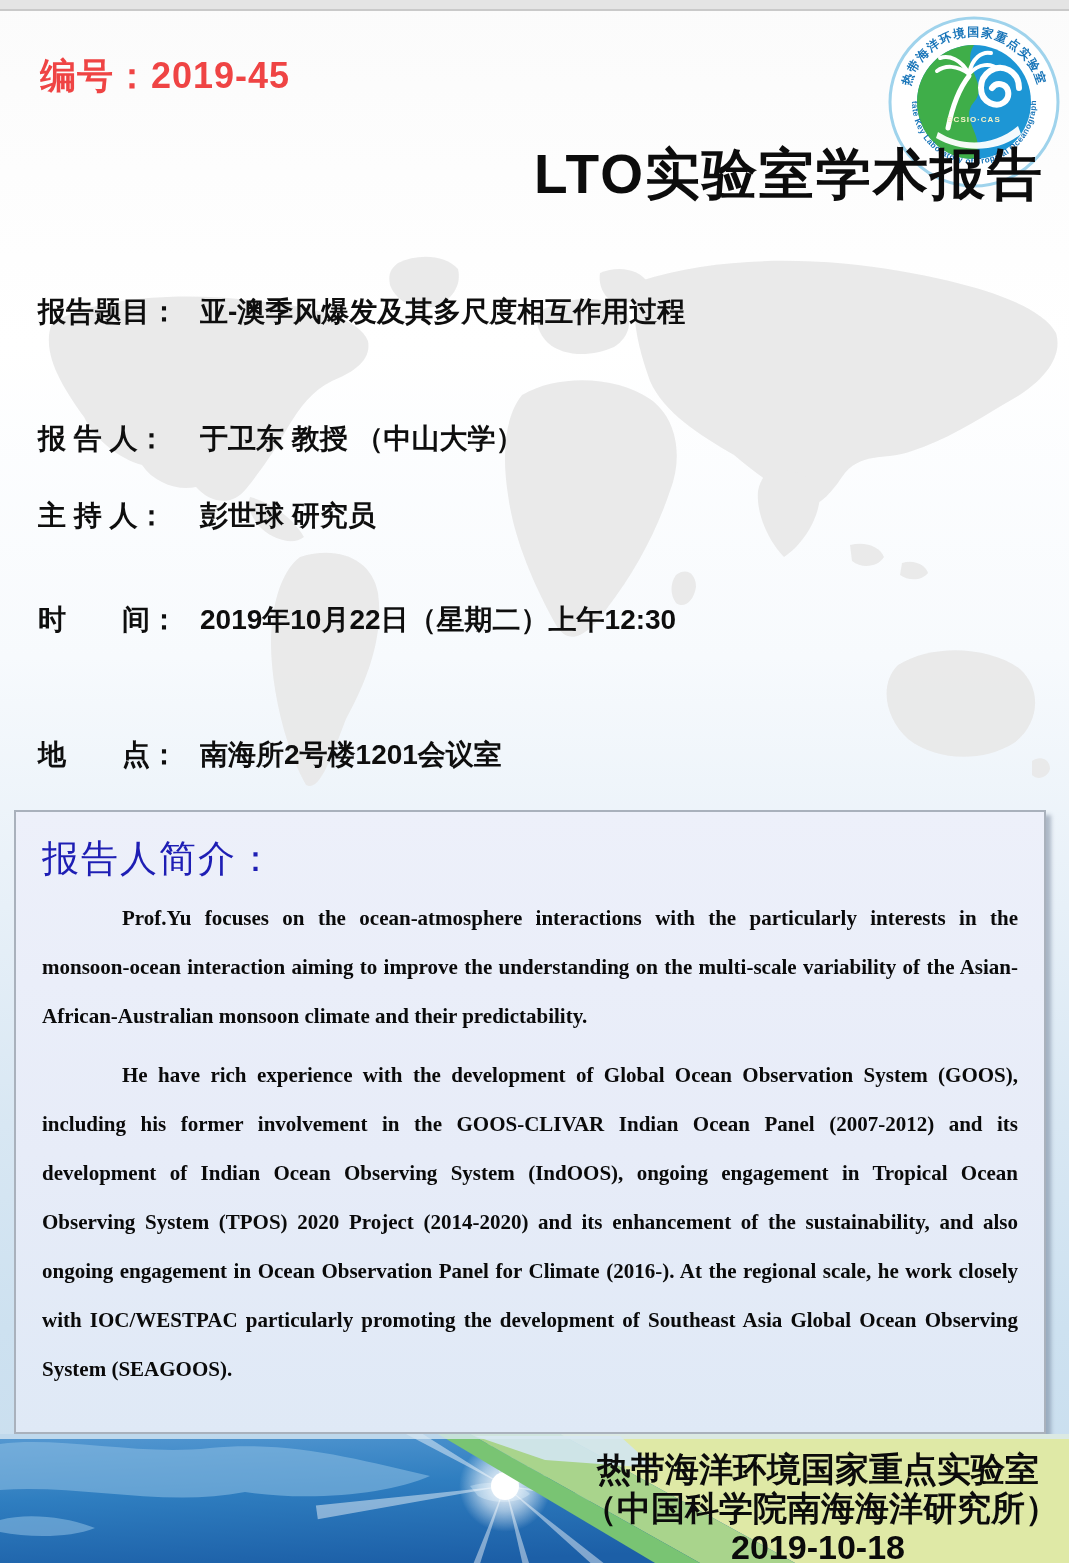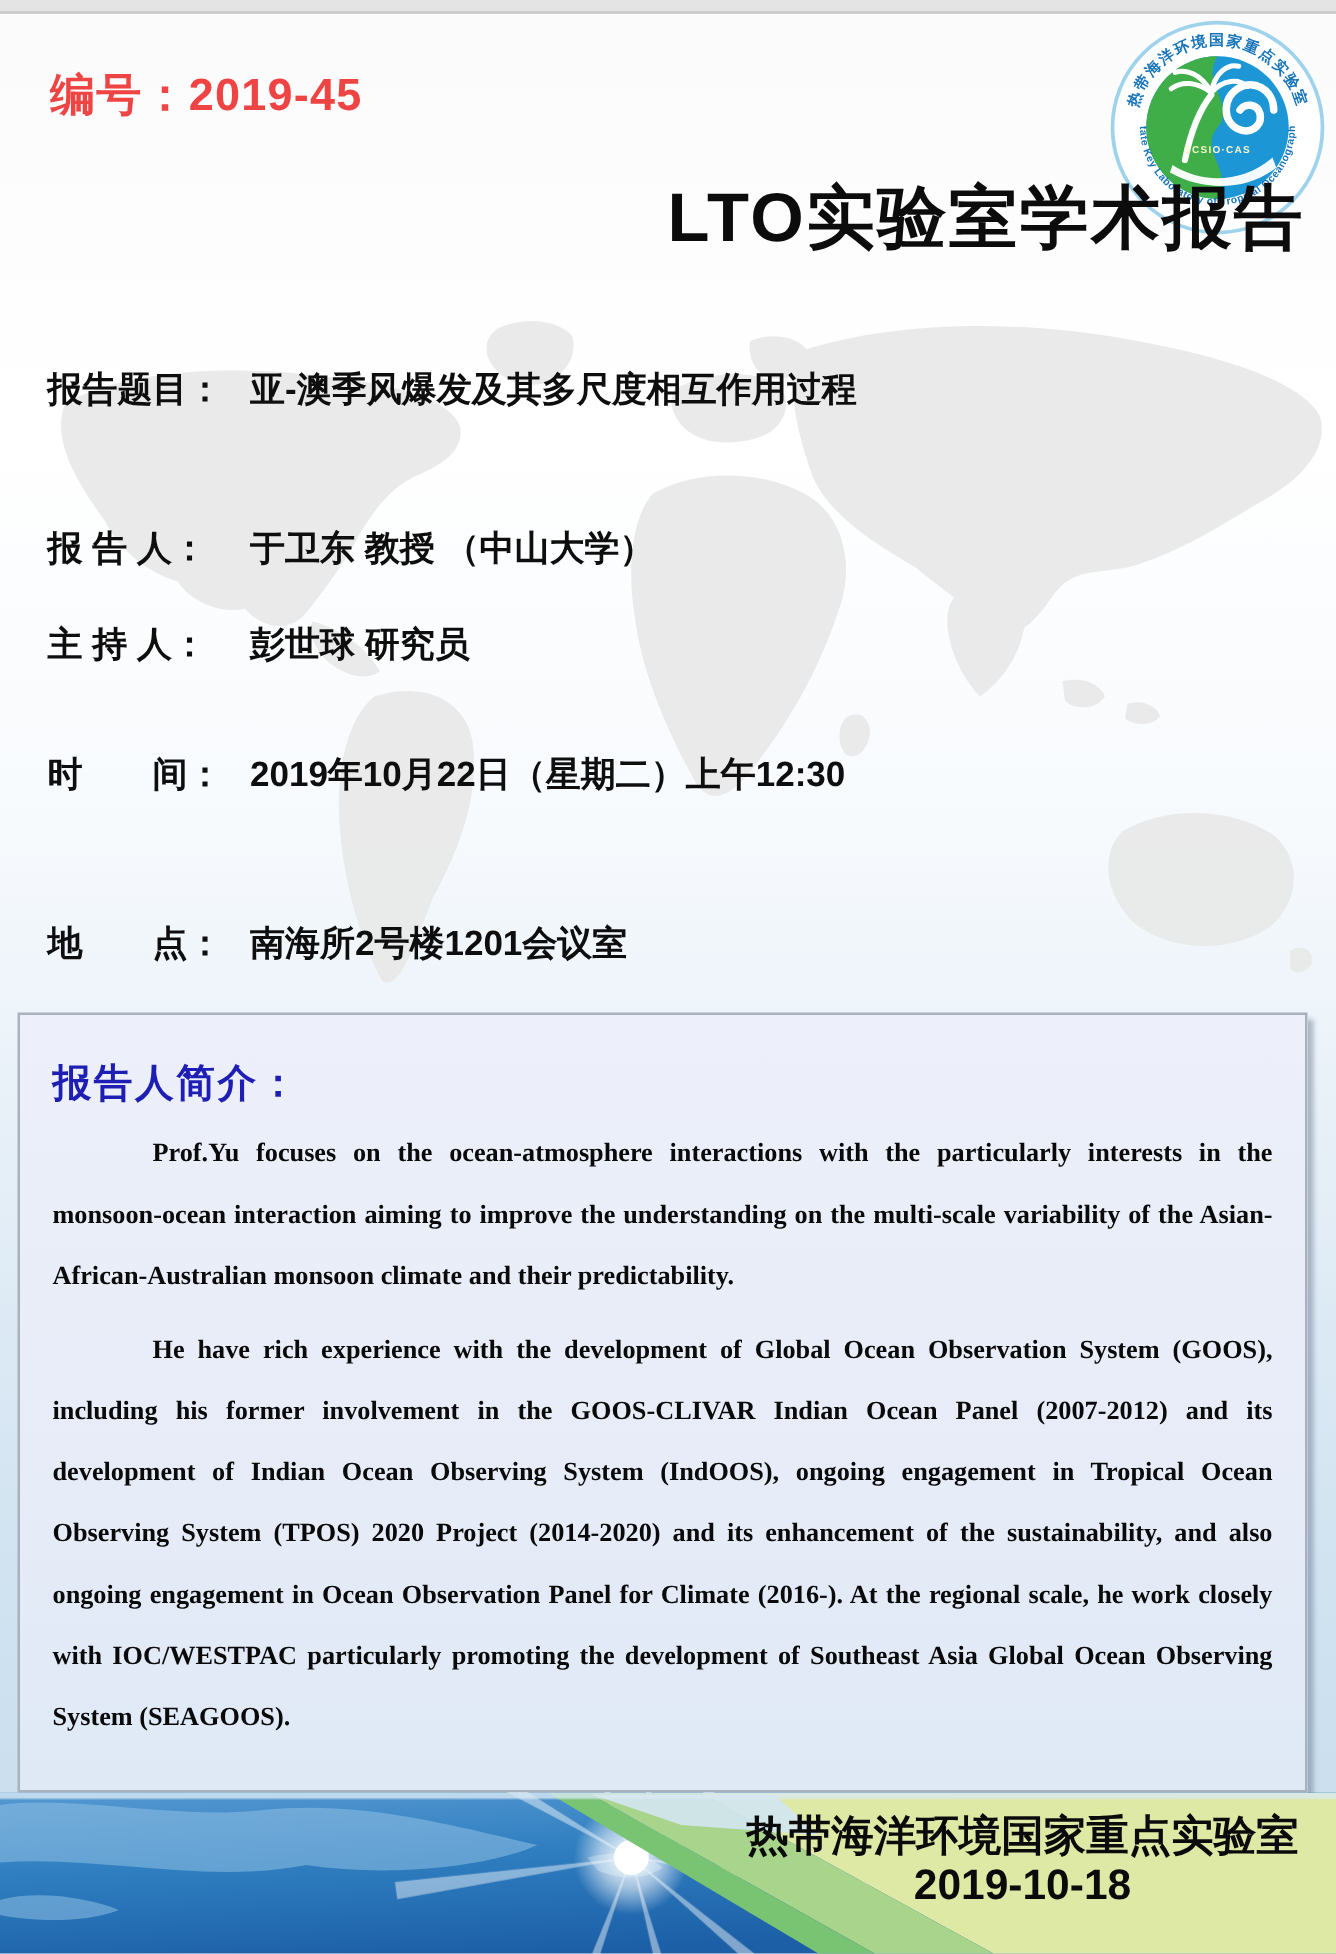--- a/index.html
+++ b/index.html
@@ -29,21 +29,21 @@
   .info-row .lbl{display:inline-block;min-width:162px;}
   .row-0{top:293px}.row-1{top:420px}.row-2{top:497px}.row-3{top:601px}.row-4{top:736px}
   .bio-box{
     position:absolute;left:14px;top:810px;width:1032px;height:624px;box-sizing:border-box;
     background:linear-gradient(180deg,#edf0fa 0%,#e7ecf8 55%,#dfe9f6 100%);
     border:2px solid #a9b1bc;
     box-shadow:5px 5px 4px rgba(95,110,135,.45);
     padding:18px 26px 0 26px;overflow:hidden;
   }
   .bio-heading{
-    font-size:31px;font-weight:700;color:#1e1eb4;letter-spacing:2px;margin:16px 0 6px 0;
+    font-size:37px;font-weight:400;color:#1e1eb4;letter-spacing:2px;margin:4px 0 6px 0;
   }
   .bio-box p{
     margin:10px 0 0 0;
     font-family:"Liberation Serif","DejaVu Serif",serif;
     font-weight:700;color:#0a0a0a;
     font-size:21px;line-height:49px;
     text-indent:80px;text-align:justify;
   }
   .bottom-strip{position:absolute;left:0;top:1434px;width:1069px;height:129px;}
   .footer-block{
@@ -167,16 +167,17 @@
     </g>
     <polygon points="560,0 1069,0 1069,129 795,129" fill="#dfe9a6"></polygon>
     <polygon points="470,0 560,0 795,129 700,129" fill="#a9d48c"></polygon>
     <polygon points="438,0 470,0 700,129 655,129" fill="#79c473"></polygon>
     <polygon points="475,2 620,2 655,34 545,26" fill="#d2e6f1" opacity=".9"></polygon>
     <rect x="0" y="0" width="1069" height="5" fill="#d9e8f2" opacity=".8"></rect>
   </svg>
 
   <div class="footer-block">
     <div>热带海洋环境国家重点实验室</div>
+    <div>（中国科学院南海海洋研究所）</div>
     <div>2019-10-18</div>
   </div>
 
 </div>
 
 </body></html>

